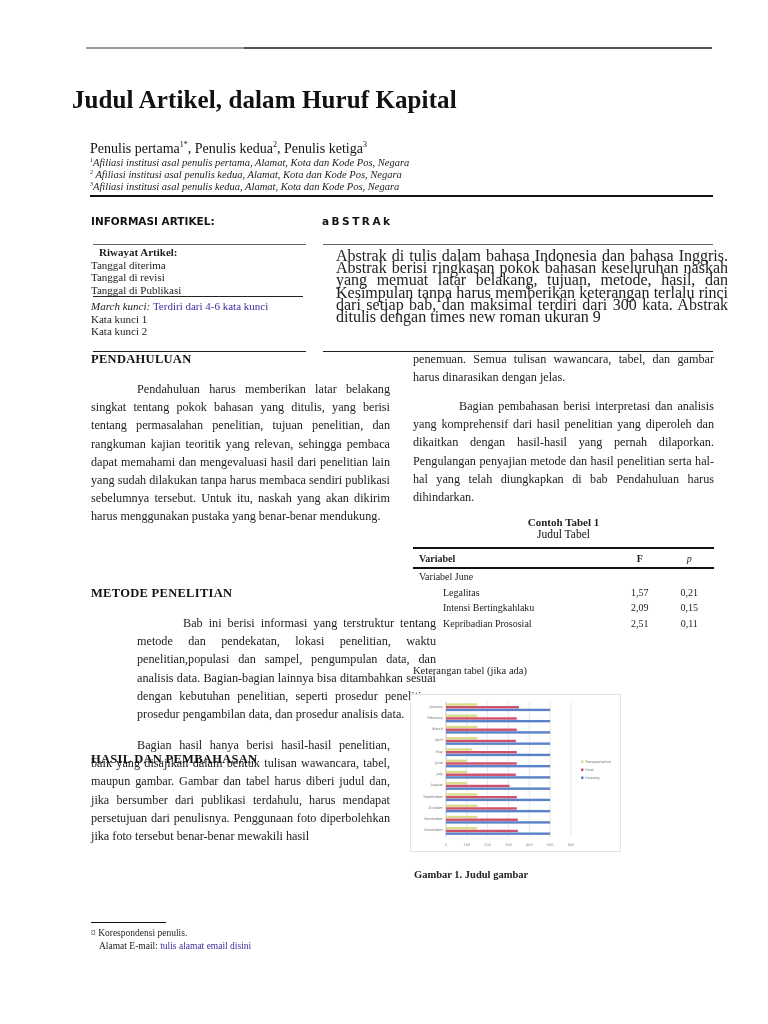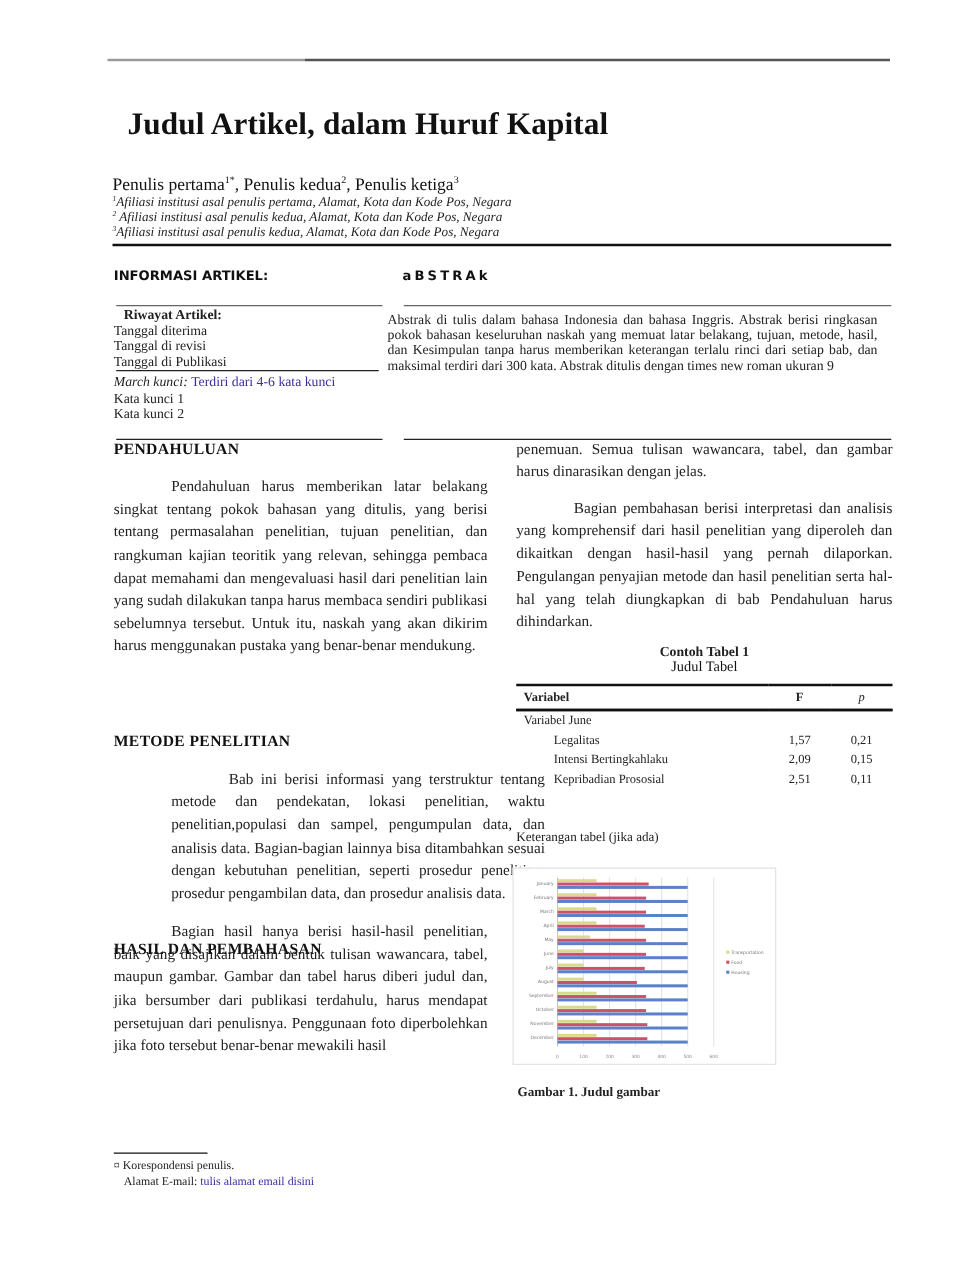--- a/index.html
+++ b/index.html
@@ -1,35 +1,35 @@
 <!DOCTYPE html>
 <html><head>
 <meta charset="utf-8">
 <style>
   html, body { margin:0; padding:0; background:#ffffff; }
   body { width:768px; height:1024px; position:relative; overflow:hidden;
          font-family:"Liberation Serif","DejaVu Serif",serif; color:#222; }
   .abs { position:absolute; }
   .topline-a { left:86px; top:47px; width:158px; height:2px; background:#9a9a9a; }
   .topline-b { left:244px; top:47px; width:468px; height:2px; background:#555; }
-  .title { left:102px; top:86px; font-size:25px; font-weight:bold; color:#111; white-space:nowrap; letter-spacing:0.1px; }
+  .title { left:72px; top:86px; font-size:25px; font-weight:bold; color:#111; white-space:nowrap; letter-spacing:0.1px; }
   .authors { left:90px; top:141px; font-size:14px; font-weight:normal; color:#111; white-space:nowrap; }
   .authors sup { font-size:8px; vertical-align:super; line-height:0; }
   .affil { left:90px; font-size:10.5px; font-style:italic; color:#222; white-space:nowrap; }
   .affil sup { font-size:6px; vertical-align:super; line-height:0; }
   .hr-full { left:90px; top:195px; width:623px; height:1.5px; background:#111; }
   .sans-head { font-family:"DejaVu Sans","Liberation Sans",sans-serif; font-weight:bold; color:#111; }
   .info-head { left:91px; top:215px; font-size:10.5px; }
   .abstrak-head { left:322px; top:215px; font-size:10.5px; letter-spacing:2.5px; }
   .line { height:1.4px; background:#222; }
   .small { font-size:11px; line-height:12.5px; color:#222; }
   .riwayat-h { font-weight:bold; padding-left:8px; }
   .kw-label { font-style:italic; }
   .kw-blue { color:#3a2fa0; }
-  .abstract-text { left:310px; top:250px; width:400px; font-size:11px; line-height:12.2px; text-align:justify; color:#222; }
+  .abstract-text { left:336px; top:250px; width:400px; font-size:16px; line-height:12.2px; text-align:justify; color:#222; }
   .section-h { font-size:12.5px; font-weight:bold; color:#111; letter-spacing:0.3px; }
   .body-text { font-size:12.2px; line-height:18.2px; text-align:justify; color:#222; }
   .indent { text-indent:46px; }
   .col-left { left:91px; width:299px; }
   .col-right { left:413px; width:301px; }
   .tbl-caption { left:413px; width:301px; text-align:center; }
   .tbl-caption .c1 { font-size:11px; font-weight:bold; }
   .tbl-caption .c2 { font-family:Liberation Serif, serif; font-size:11.5px; color:#111; }
   table.data { position:absolute; left:413px; top:547px; width:301px; border-collapse:collapse; font-size:10px; color:#222; }
   table.data th { text-align:left; font-weight:bold; padding:2px 6px; border-top:2px solid #111; border-bottom:2px solid #111; height:14px; }

